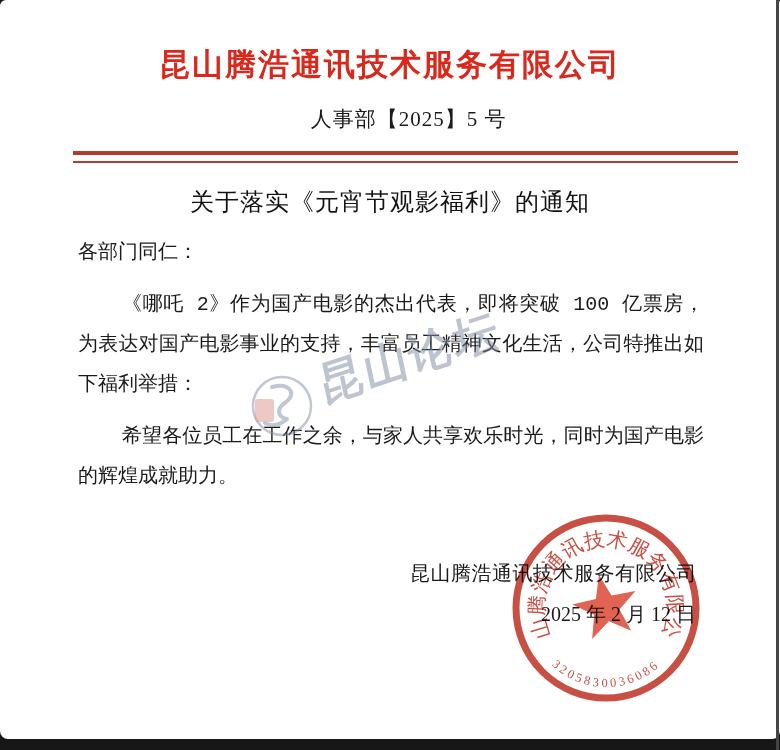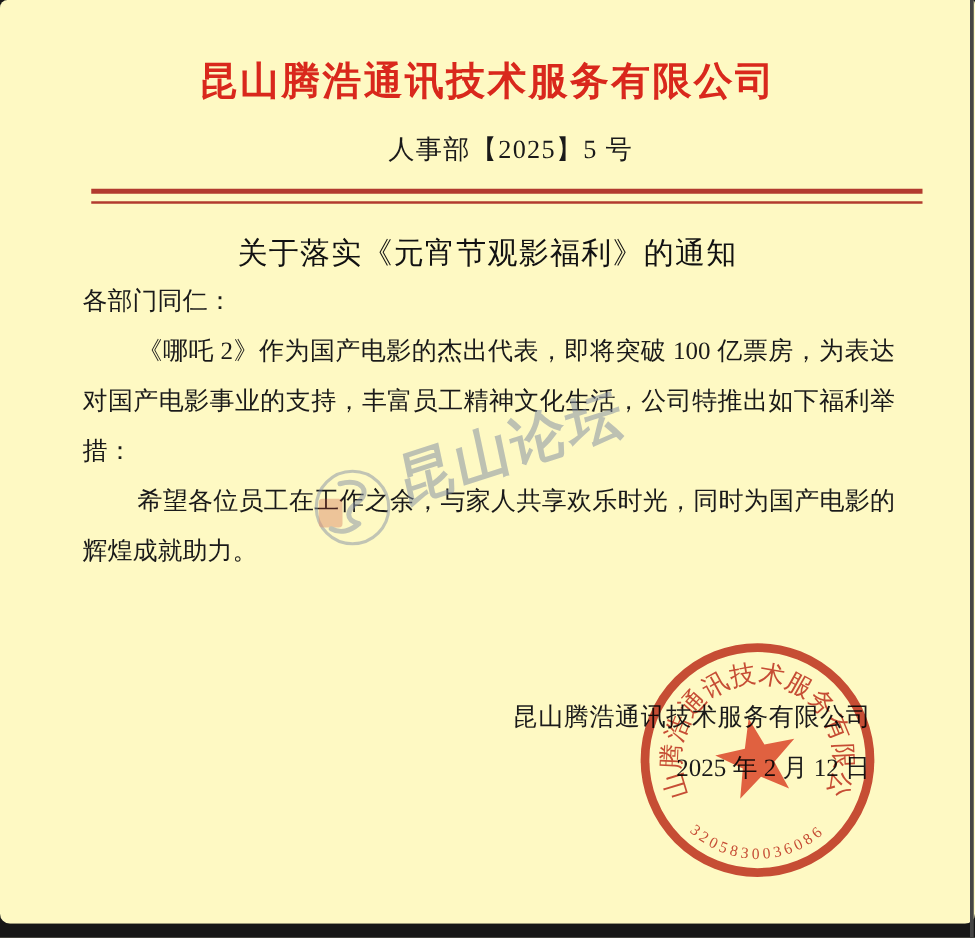--- a/index.html
+++ b/index.html
@@ -3,21 +3,21 @@
 <meta charset="utf-8">
 <style>
   html,body { margin:0; padding:0; background:#2a2a2a; }
   .screen {
     position:relative; width:780px; height:750px;
     background:#181818; overflow:hidden;
     font-family:"Liberation Serif","DejaVu Serif",serif;
   }
   .page {
     position:absolute; top:0; left:0; right:0; bottom:11px;
-    background:#fef9c3;
+    background:#ffffff;
     border-radius:6px 3px 8px 8px;
   }
   .company-header {
     position:absolute; top:44px; left:0; right:0;
     text-align:center; font-size:31px; font-weight:bold;
     color:#d9281c; letter-spacing:2px; margin:0;
   }
   .doc-number {
     position:absolute; top:105px; left:0; right:0;
     text-align:center; font-size:21px; color:#1a1a1a; letter-spacing:1px;margin-left:37px;
@@ -27,21 +27,21 @@
   .rule-thin  { height:2px; background:#b23b2f; margin-top:6px; }
   .doc-title {
     position:absolute; top:186px; left:0; right:0;
     text-align:center; font-size:24px; font-weight:normal;
     color:#121212; letter-spacing:1px; margin:0;
   }
   .body-text {
     position:absolute; top:221px; left:66px; width:650px;
     font-size:20px; line-height:40px; color:#1a1a1a;
   }
-  .body-text p { margin:0; }
+  .body-text p { margin:12px;font-family:Liberation Mono, monospace; }
   .para { text-indent:2.2em; text-align:justify; }
   .signature {
     position:absolute; top:560px; right:83px;
     font-size:20px; color:#1a1a1a; letter-spacing:0.5px;
   }
   .date-line {
     position:absolute; top:601px; right:84px;
     font-size:20px; color:#1a1a1a;
   }
   

